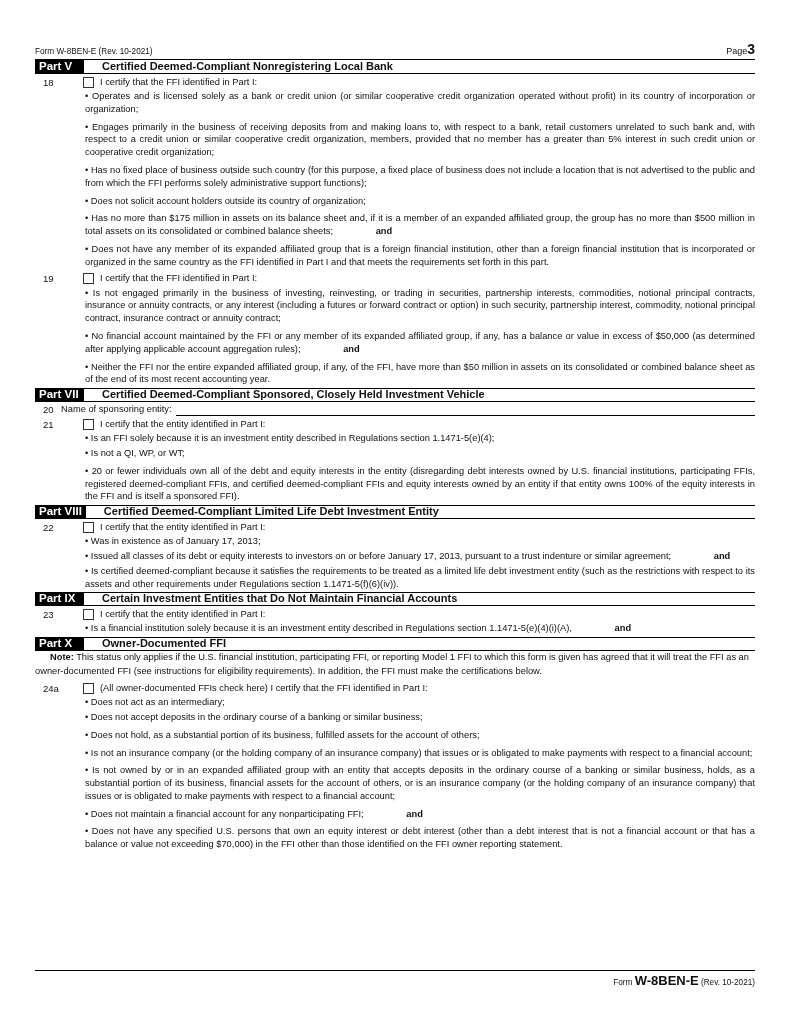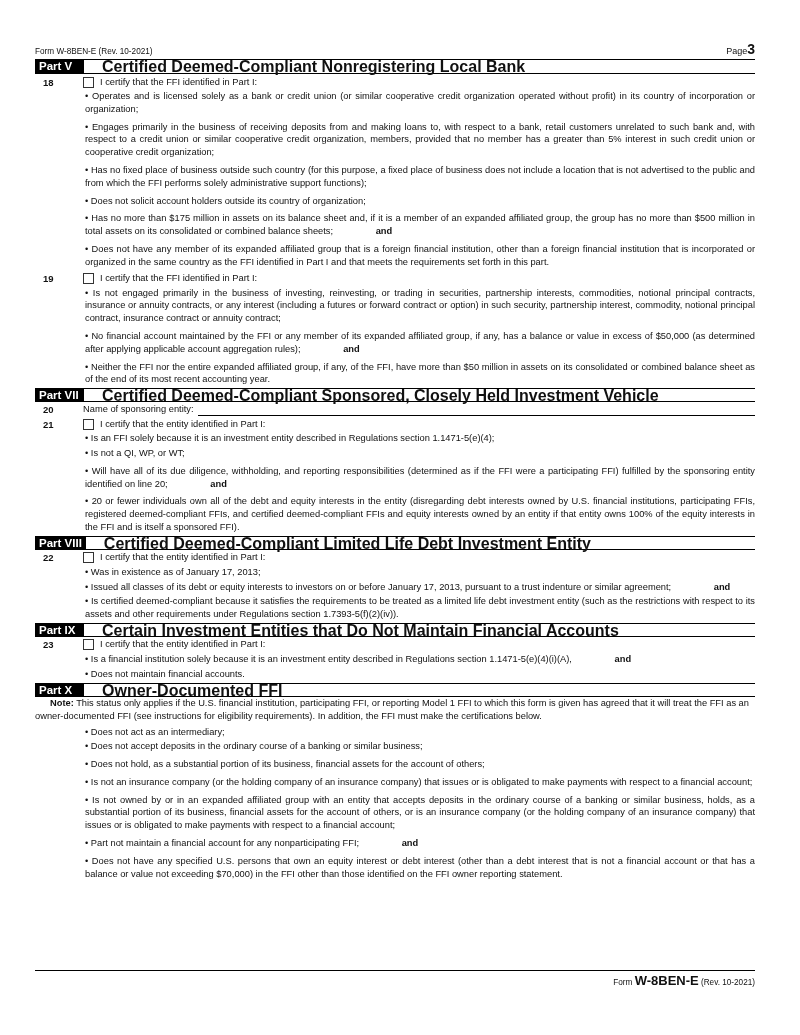--- a/index.html
+++ b/index.html
@@ -9,26 +9,26 @@
       color: #111;
       font-size: 10px;
       line-height: 13px;
       position: relative;
       overflow: hidden;
     }
     .page { position: absolute; left: 35px; top: 47px; width: 720px; }
     .topline { display: flex; justify-content: space-between; align-items: flex-end; font-size: 8.2px; height: 13px; border-bottom: 1.5px solid #000; padding-bottom: 1px; }
     .topline .pg { font-size: 9px; }
     .topline .pg b { font-size: 14px; font-weight: bold; line-height: 12px; }
-    .part-head { display: flex; align-items: flex-start; height: 14px; border-bottom: 1px solid #000; margin-top: 0; }
+    .part-head { display: flex; align-items: flex-end; height: 14px; border-bottom: 1px solid #000; margin-top: 0; }
     .part-head.sep { border-top: 1.5px solid #000; }
     .part-label { background: #000; color: #fff; font-weight: bold; font-size: 11.5px; height: 13px; line-height: 13px; padding: 0 4px; min-width: 49px; text-align: left; }
-    .part-title { font-weight: bold; font-size: 16px; margin-left: 18px; letter-spacing: 0; }
+    .part-title { font-weight: bold; font-size: 11px; margin-left: 18px; letter-spacing: 0; }
     .line { display: flex; align-items: center; height: 16px; }
-    .line-num { width: 26px; font-weight: bold; font-size: 9.5px; padding-left: 8px; flex: none; }
+    .line-num { width: 26px; font-weight: normal; font-size: 9.5px; padding-left: 8px; flex: none; }
     .cb { width: 11px; height: 11px; border: 1px solid #333; background: #fff; margin: 0 6px 0 22px; flex: none; display: inline-block; }
     .line-num + .cb { margin-left: 22px; }
     .line-text { font-size: 9.3px; }
     .bullet { padding-left: 50px; font-size: 9.3px; line-height: 12.8px; text-align: justify; margin-bottom: 5px; }
     .bullet.tight { margin-bottom: 2px; }
     .bullet b { font-weight: bold; padding-left: 40px; }
     .note { font-size: 9.3px; line-height: 13.5px; padding-left: 0; margin-bottom: 2px; }
     .note b { font-weight: bold; padding-left: 15px; }
     .sponsor-line { display: flex; align-items: flex-end; height: 14px; }
     .sponsor-field { flex: 1; border-bottom: 1px solid #000; height: 11px; margin-left: 4px; margin-right: 0; }
@@ -70,69 +70,72 @@
   <p class="bullet">• Is not engaged primarily in the business of investing, reinvesting, or trading in securities, partnership interests, commodities, notional principal contracts, insurance or annuity contracts, or any interest (including a futures or forward contract or option) in such security, partnership interest, commodity, notional principal contract, insurance contract or annuity contract;</p>
   <p class="bullet"><span>• No financial account maintained by the FFI or any member of its expanded affiliated group, if any, has a balance or value in excess of $50,000 (as determined after applying applicable account aggregation rules);</span> <b>and</b></p>
   <p class="bullet tight">• Neither the FFI nor the entire expanded affiliated group, if any, of the FFI, have more than $50 million in assets on its consolidated or combined balance sheet as of the end of its most recent accounting year.</p>
 
   <div class="part-head sep">
     <span class="part-label">Part VII</span>
     <span class="part-title">Certified Deemed-Compliant Sponsored, Closely Held Investment Vehicle</span>
   </div>
   <div class="line sponsor-line">
     <span class="line-num">20</span>
-    <span class="line-text" style="margin-left:22px">Name of sponsoring entity:</span>
+    <span class="line-text" style="">Name of sponsoring entity:</span>
     <span class="sponsor-field"></span>
   </div>
   <div class="line">
     <span class="line-num">21</span>
     <span class="cb" style="margin-left:22px"></span>
     <span class="line-text">I certify that the entity identified in Part I:</span>
   </div>
   <p class="bullet tight">• Is an FFI solely because it is an investment entity described in Regulations section 1.1471-5(e)(4);</p>
   <p class="bullet">• Is not a QI, WP, or WT;</p>
-  <p class="bullet"><span>• Will have all of its due diligence, withholding, and reporting responsibilities (determined as if the FFI were a participating FFI) fulfilled by the sponsoring entity identified on line 20;</span> <b>and</b></p>
   <p class="bullet tight">• 20 or fewer individuals own all of the debt and equity interests in the entity (disregarding debt interests owned by U.S. financial institutions, participating FFIs, registered deemed-compliant FFIs, and certified deemed-compliant FFIs and equity interests owned by an entity if that entity owns 100% of the equity interests in the FFI and is itself a sponsored FFI).</p>
 
   <div class="part-head sep">
     <span class="part-label">Part VIII</span>
     <span class="part-title">Certified Deemed-Compliant Limited Life Debt Investment Entity</span>
   </div>
   <div class="line">
     <span class="line-num">22</span>
     <span class="cb" style="margin-left:22px"></span>
     <span class="line-text">I certify that the entity identified in Part I:</span>
   </div>
   <p class="bullet tight">• Was in existence as of January 17, 2013;</p>
   <p class="bullet tight"><span>• Issued all classes of its debt or equity interests to investors on or before January 17, 2013, pursuant to a trust indenture or similar agreement;</span> <b>and</b></p>
-  <p class="bullet tight">• Is certified deemed-compliant because it satisfies the requirements to be treated as a limited life debt investment entity (such as the restrictions with respect to its assets and other requirements under Regulations section 1.7393-5(f)(2)(iv)).</p>
+  <p class="bullet tight">• Is certified deemed-compliant because it satisfies the requirements to be treated as a limited life debt investment entity (such as the restrictions with respect to its assets and other requirements under Regulations section 1.1471-5(f)(6)(iv)).</p>
 
   <div class="part-head sep">
     <span class="part-label">Part IX</span>
     <span class="part-title">Certain Investment Entities that Do Not Maintain Financial Accounts</span>
   </div>
   <div class="line">
     <span class="line-num">23</span>
     <span class="cb" style="margin-left:22px"></span>
     <span class="line-text">I certify that the entity identified in Part I:</span>
   </div>
   <p class="bullet tight"><span>• Is a financial institution solely because it is an investment entity described in Regulations section 1.1471-5(e)(4)(i)(A),</span> <b>and</b></p>
-  <p class="bullet tight">• Does not maintain financial accounts.</p>
 
   <div class="part-head sep">
     <span class="part-label">Part X</span>
     <span class="part-title">Owner-Documented FFI</span>
   </div>
   <p class="note"><b>Note:</b><span> This status only applies if the U.S. financial institution, participating FFI, or reporting Model 1 FFI to which this form is given has agreed that it will treat the FFI as an owner-documented FFI (see instructions for eligibility requirements). In addition, the FFI must make the certifications below.</span></p>
+  <div class="line">
+    <span class="line-num">24a</span>
+    <span class="cb" style="margin-left:22px"></span>
+    <span class="line-text">(All owner-documented FFIs check here) I certify that the FFI identified in Part I:</span>
+  </div>
   <p class="bullet tight">• Does not act as an intermediary;</p>
   <p class="bullet">• Does not accept deposits in the ordinary course of a banking or similar business;</p>
-  <p class="bullet">• Does not hold, as a substantial portion of its business, financial assets for the account of others;</p>
+  <p class="bullet">• Does not hold, as a substantial portion of its business, fulfilled assets for the account of others;</p>
   <p class="bullet">• Is not an insurance company (or the holding company of an insurance company) that issues or is obligated to make payments with respect to a financial account;</p>
   <p class="bullet">• Is not owned by or in an expanded affiliated group with an entity that accepts deposits in the ordinary course of a banking or similar business, holds, as a substantial portion of its business, financial assets for the account of others, or is an insurance company (or the holding company of an insurance company) that issues or is obligated to make payments with respect to a financial account;</p>
-  <p class="bullet"><span>• Part not maintain a financial account for any nonparticipating FFI;</span> <b>and</b></p>
+  <p class="bullet"><span>• Does not maintain a financial account for any nonparticipating FFI;</span> <b>and</b></p>
   <p class="bullet tight">• Does not have any specified U.S. persons that own an equity interest or debt interest (other than a debt interest that is not a financial account or that has a balance or value not exceeding $70,000) in the FFI other than those identified on the FFI owner reporting statement.</p>
 </div>
 
 <div class="foot">
   <div class="foot-text">
     <span>Form</span>
     <b>W-8BEN-E</b>
     <span>(Rev. 10-2021)</span>
   </div>
 </div>

